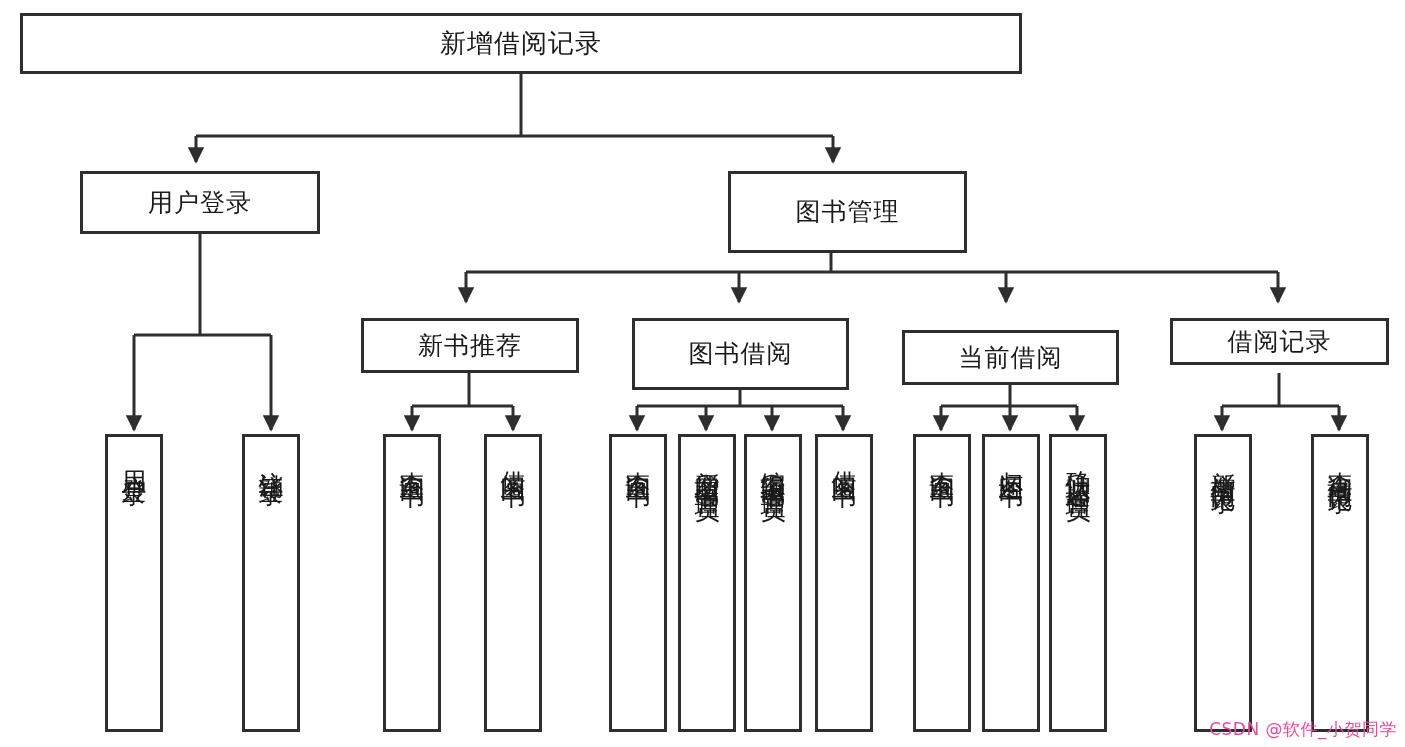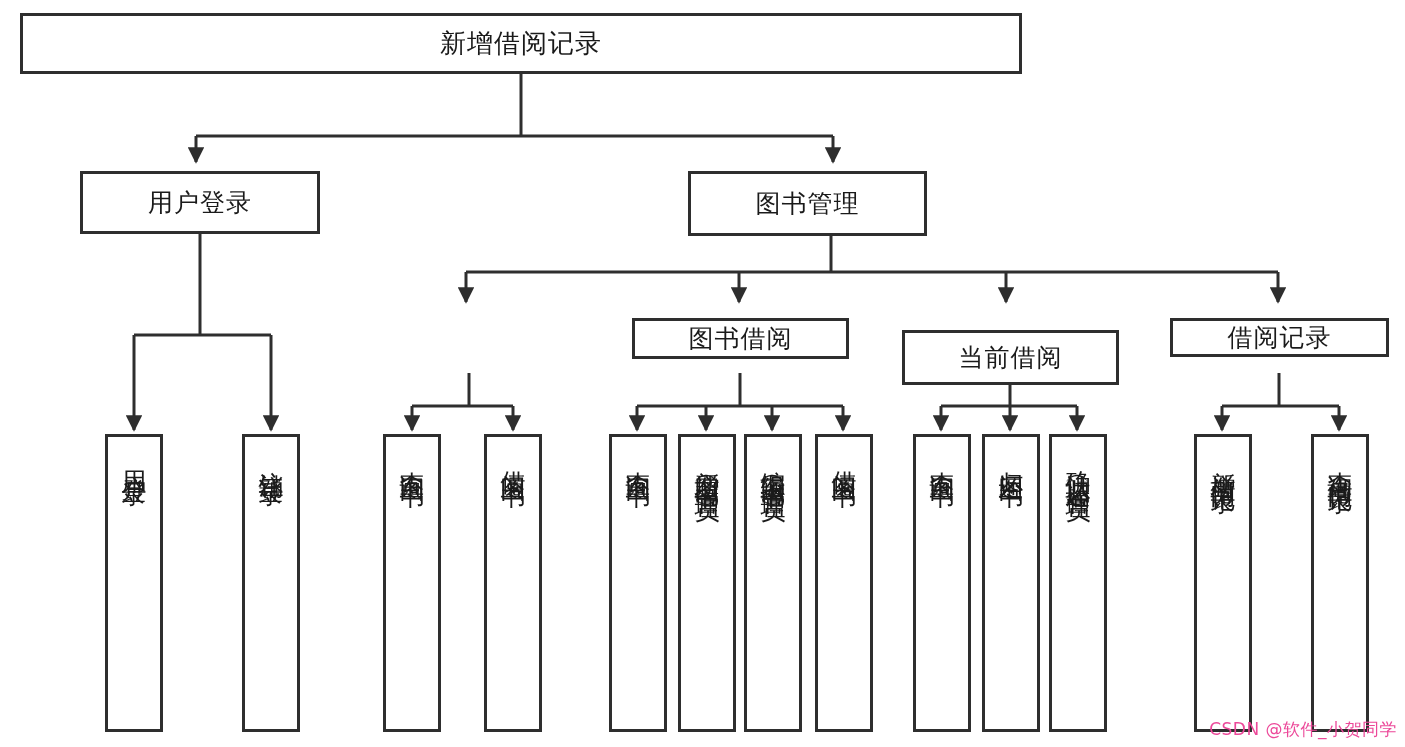--- a/index.html
+++ b/index.html
@@ -127,31 +127,34 @@
     </g>
   </svg>
 
   <div class="node root horiz" style="left:20px; top:13px; width:1002px; height:61px;">
     <span class="label">新增借阅记录</span>
   </div>
 
   <div class="node horiz" style="left:80px; top:171px; width:240px; height:63px;">
     <span class="label">用户登录</span>
   </div>
-  <div class="node horiz" style="left:688px; top:171px; width:239px; height:65px;">
+  <div class="node horiz" style="left:728px; top:171px; width:239px; height:82px;">
     <span class="label">图书管理</span>
   </div>
 
-  <div class="node horiz" style="left:632px; top:318px; width:217px; height:41px;font-family:Liberation Serif, serif;">
+  <div class="node horiz" style="left:361px; top:318px; width:218px; height:55px;">
+    <span class="label">新书推荐</span>
+  </div>
+  <div class="node horiz" style="left:632px; top:318px; width:217px; height:72px;font-family:Liberation Serif, serif;">
     <span class="label">图书借阅</span>
   </div>
   <div class="node horiz" style="left:902px; top:318px; width:217px; height:55px;margin-top:12px;">
     <span class="label">当前借阅</span>
   </div>
-  <div class="node horiz" style="left:1170px; top:318px; width:219px; height:39px;">
+  <div class="node horiz" style="left:1170px; top:318px; width:219px; height:47px;">
     <span class="label">借阅记录</span>
   </div>
 
   <div class="node vert" style="left:105px; top:434px; width:58px; height:298px;">
     <span class="label">用户登录</span>
   </div>
   <div class="node vert" style="left:242px; top:434px; width:58px; height:298px;">
     <span class="label">注销登录</span>
   </div>
 

